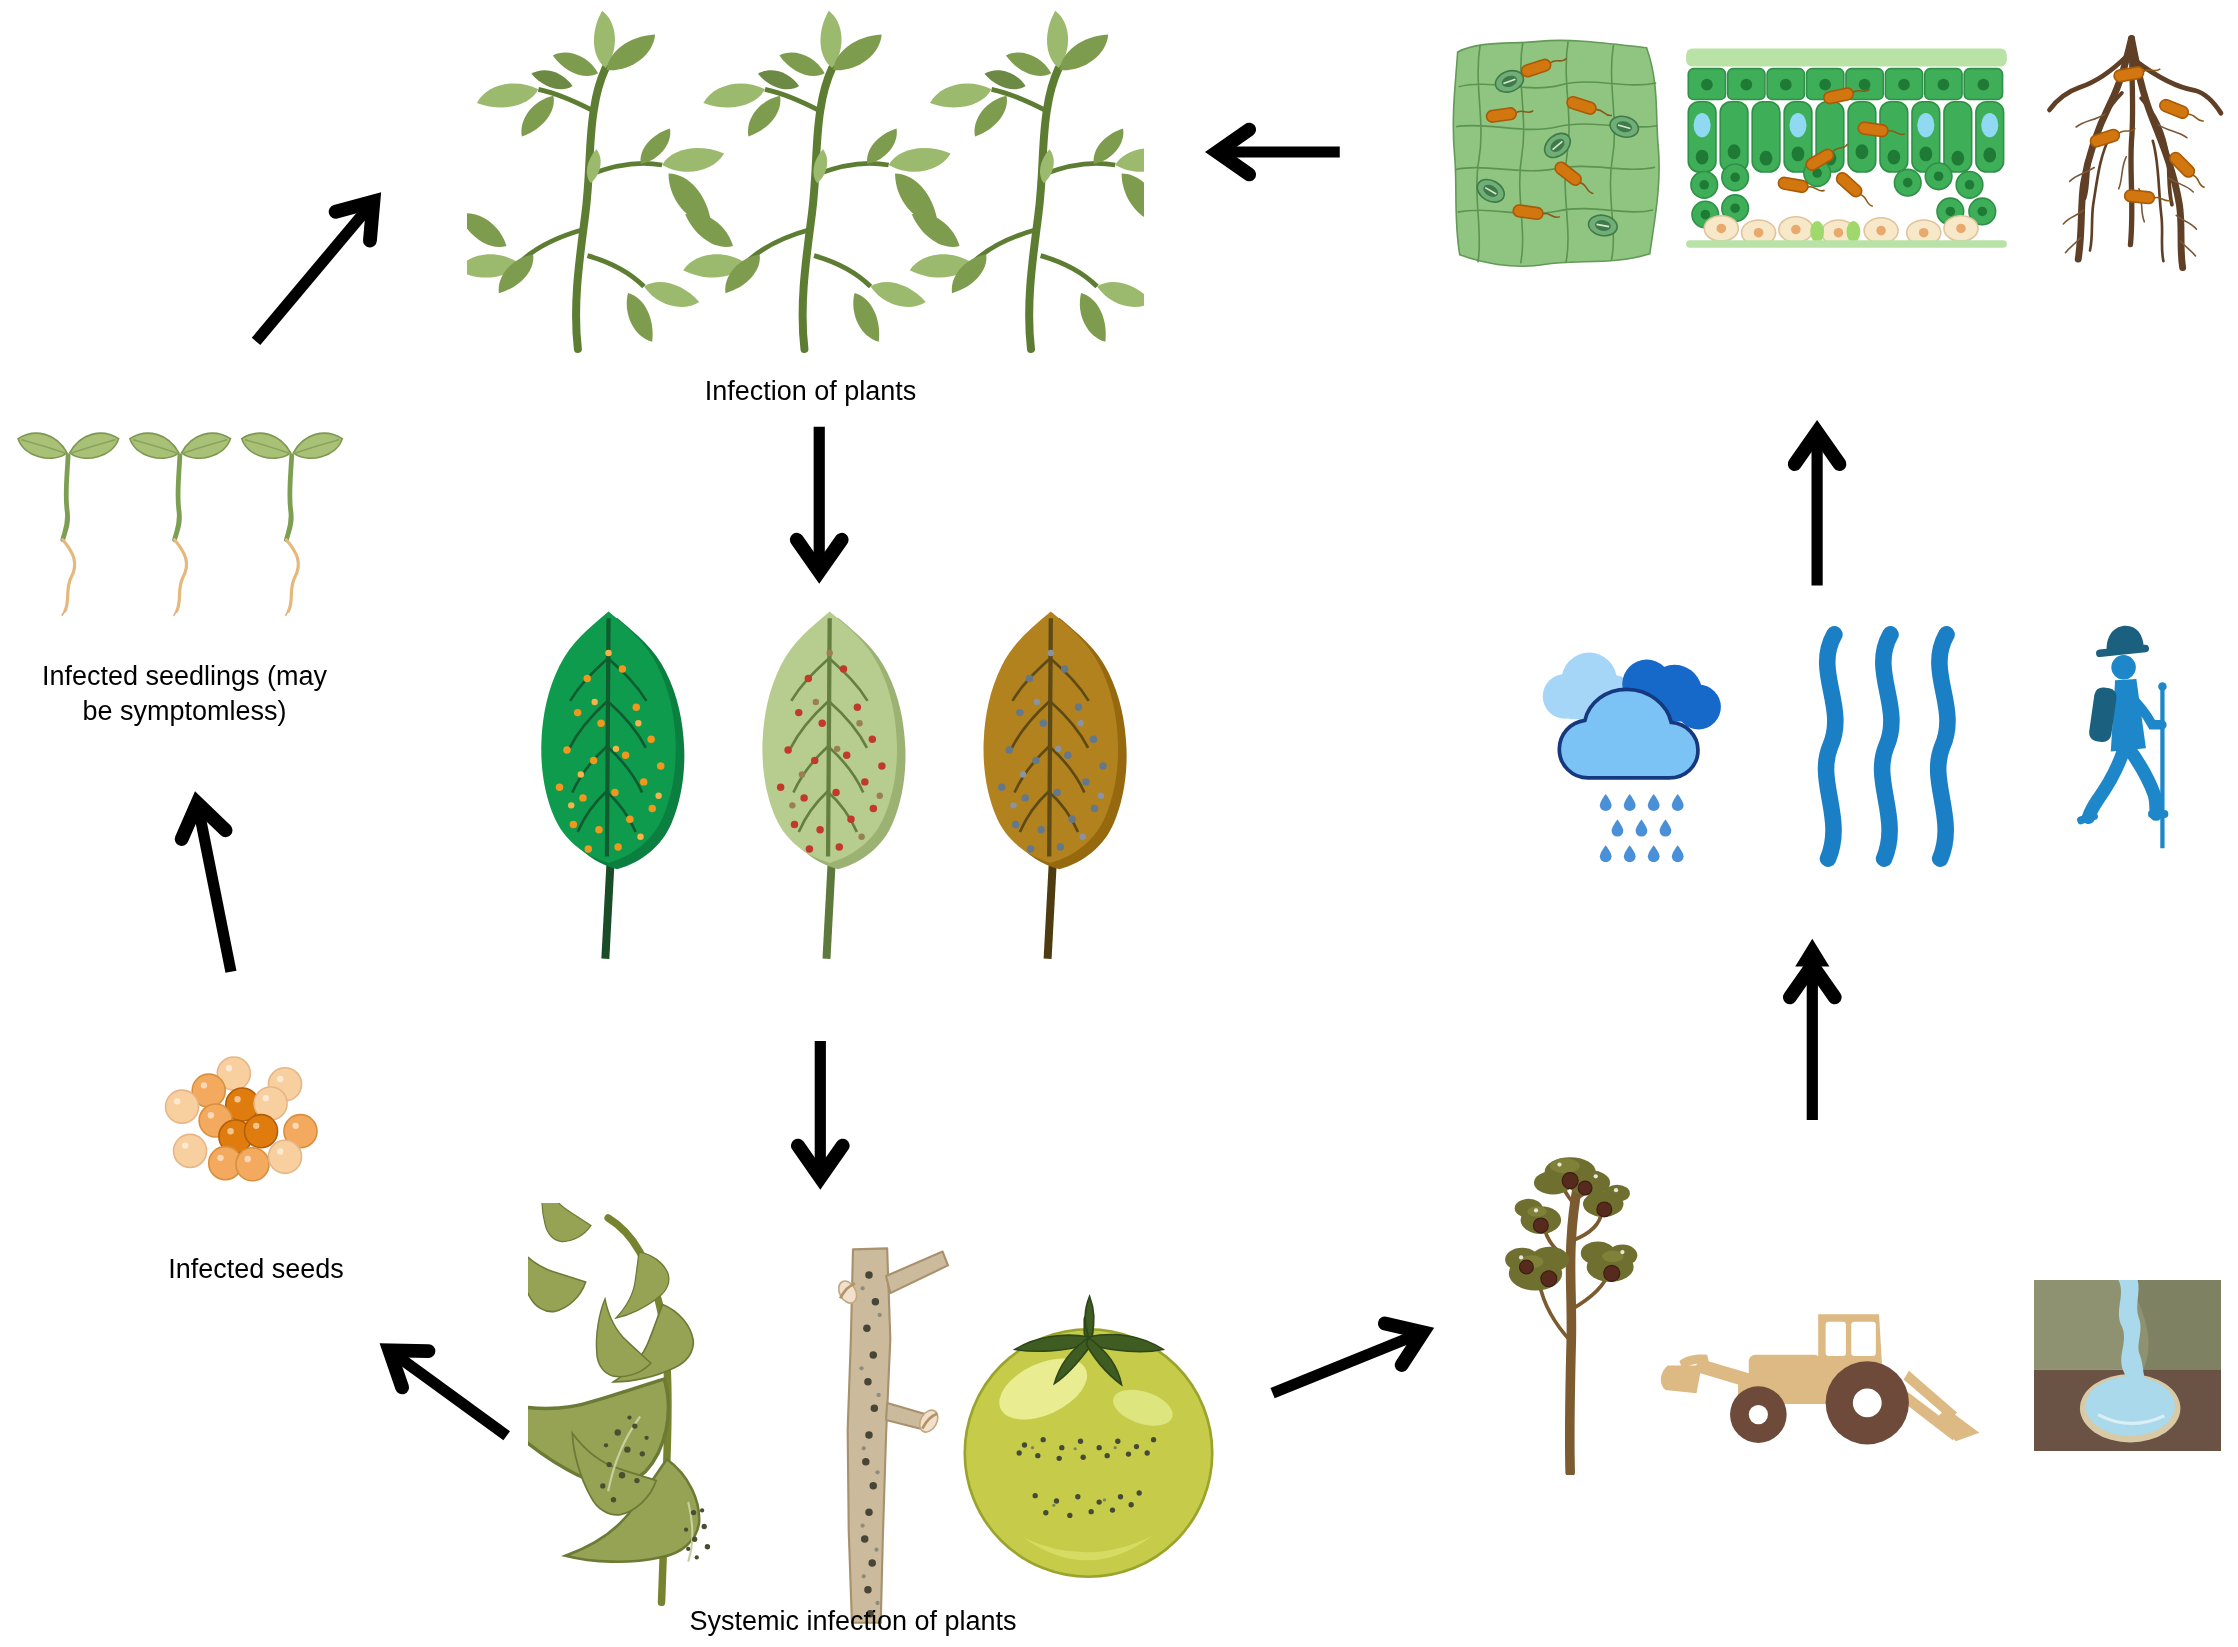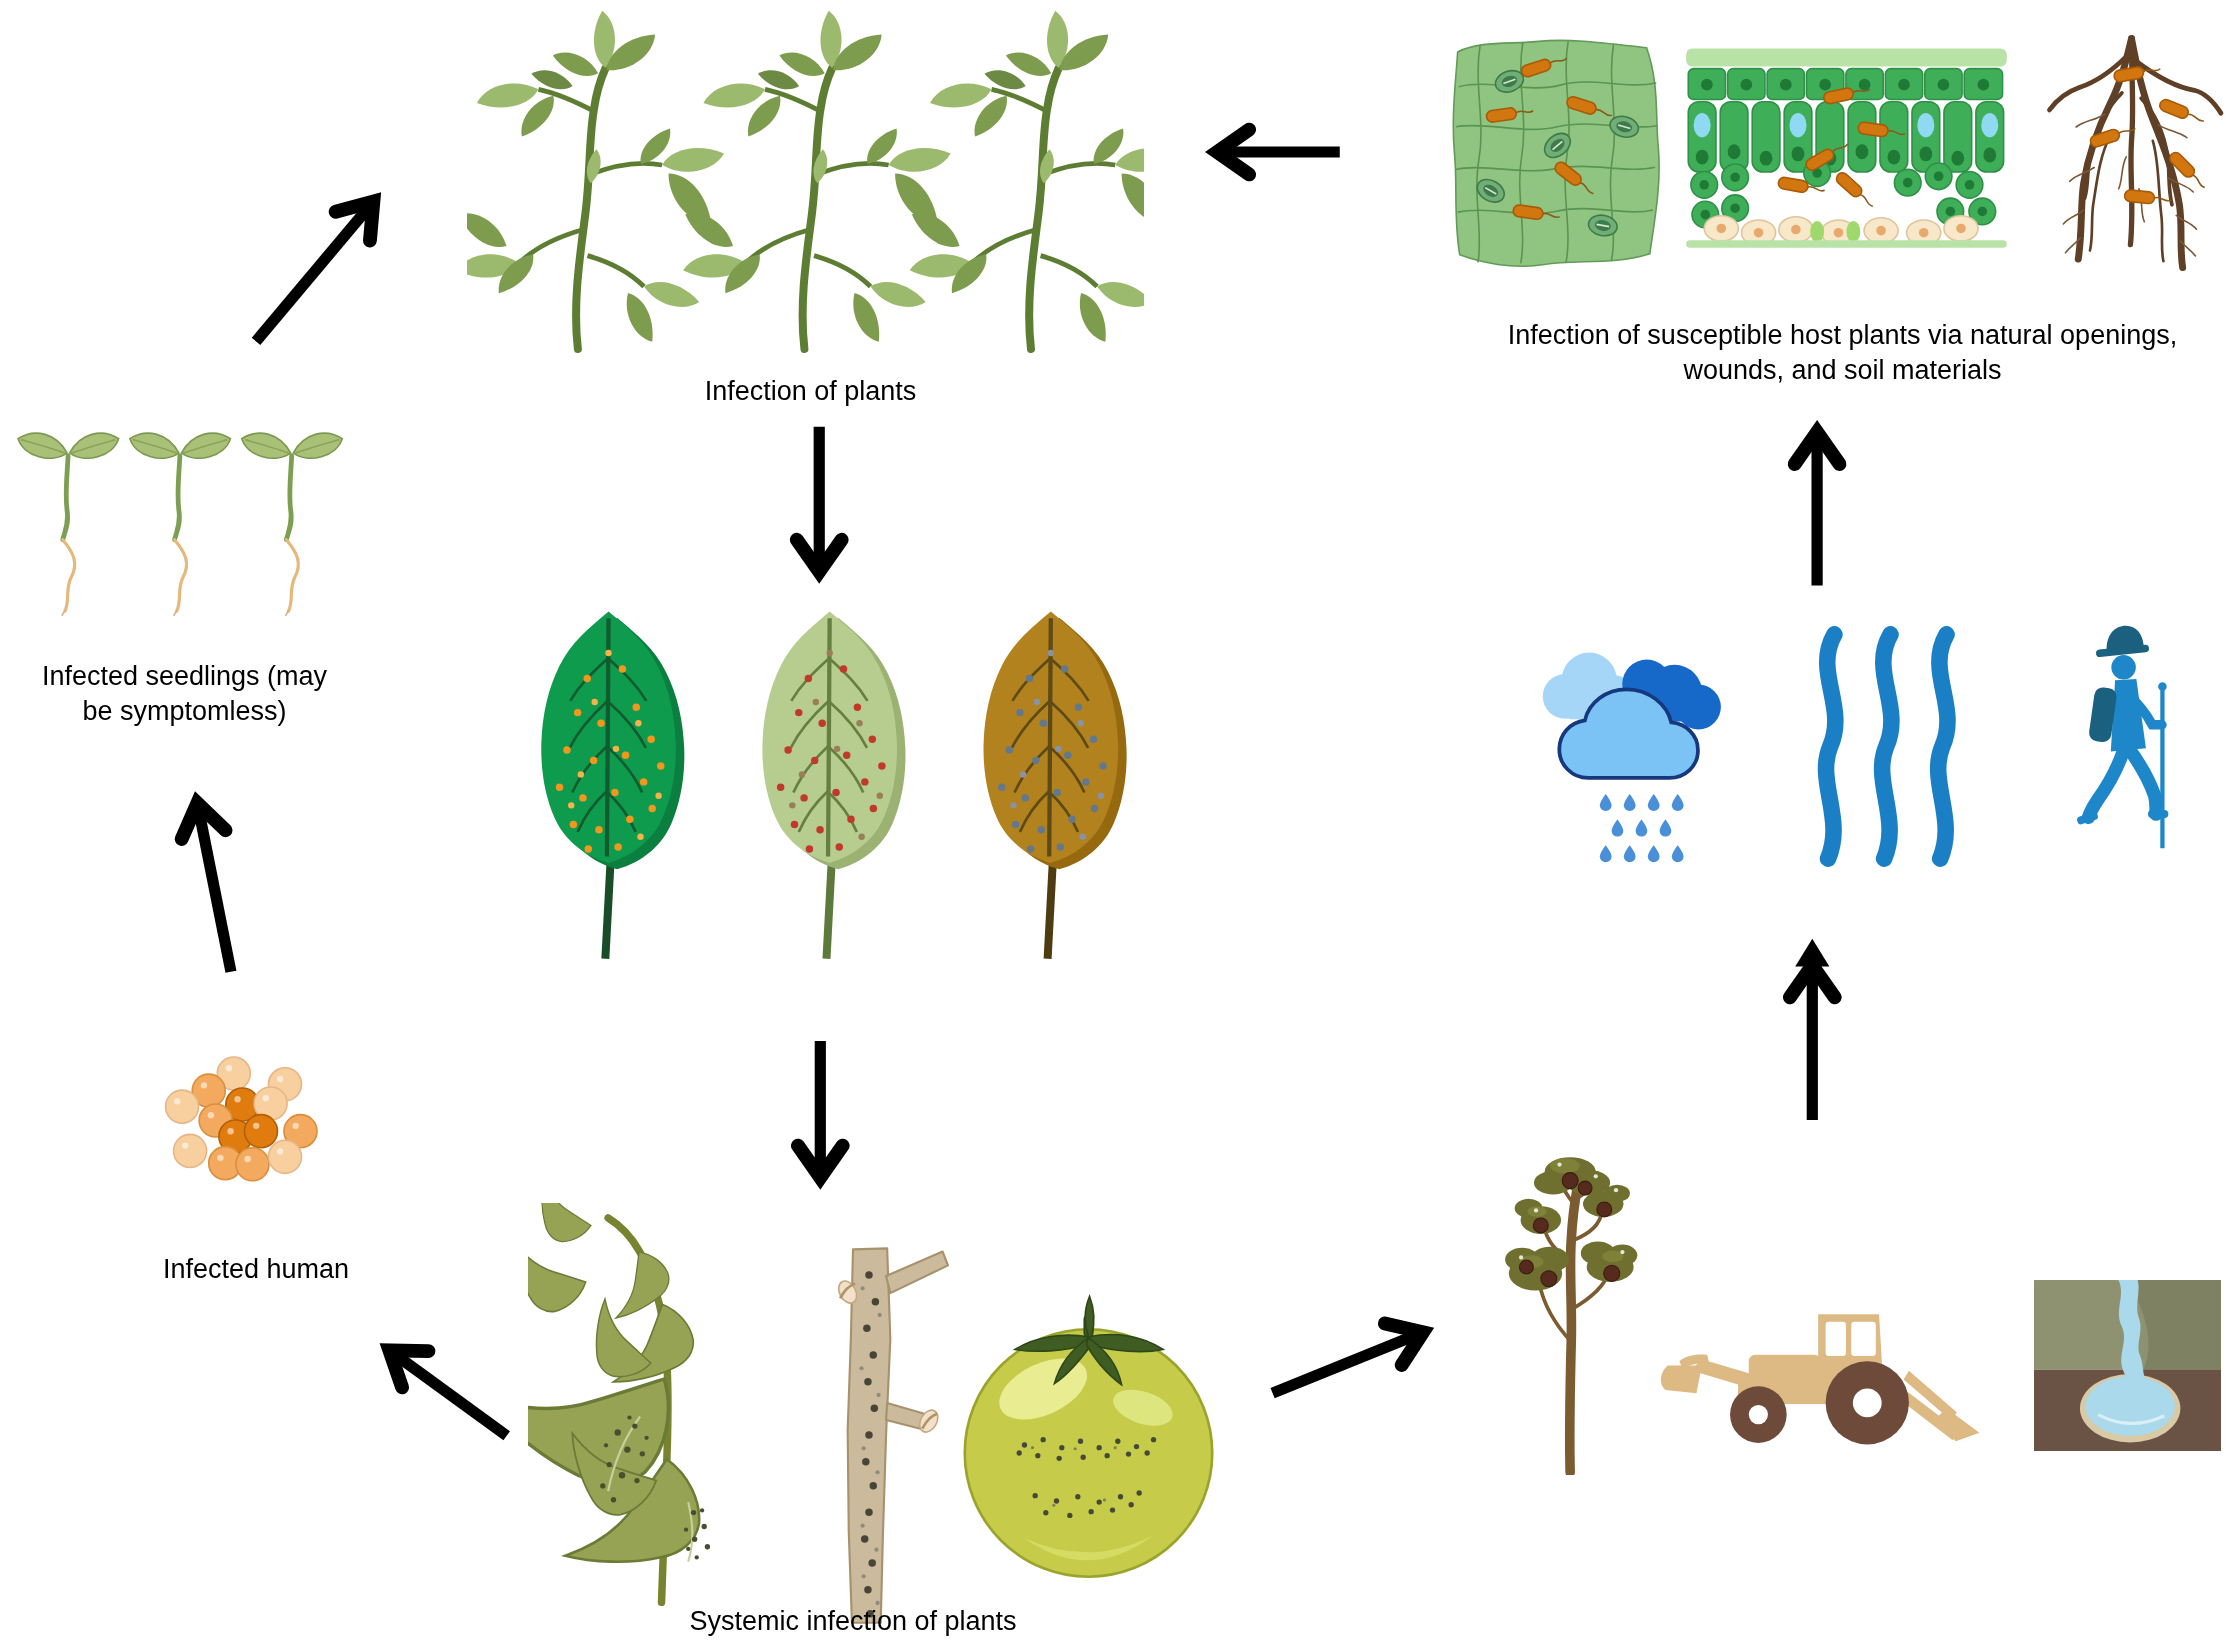--- a/index.html
+++ b/index.html
@@ -246,21 +246,20 @@
     <g fill="none" stroke="#7a5838" stroke-width="3" stroke-linecap="round">
       <path d="M150,160 C130,172 112,172 96,184 M250,180 C270,192 288,192 304,204 M130,260 C112,272 98,272 84,286 M270,280 C288,292 302,292 316,306 M110,340 C96,352 84,352 72,366 M284,350 C298,362 310,362 322,376 M190,240 C180,260 184,280 176,300 M214,300 C222,322 216,342 224,362 M104,392 C94,404 86,408 76,420 M292,398 C302,410 310,414 320,426"></path>
     </g>
     <use href="#bact" transform="translate(195,85) rotate(-10)"></use>
     <use href="#bact" transform="translate(280,150) rotate(22)"></use>
     <use href="#bact" transform="translate(150,205) rotate(-18)"></use>
     <use href="#bact" transform="translate(295,255) rotate(45)"></use>
     <use href="#bact" transform="translate(215,315) rotate(6)"></use>
   </svg>
 
-  <div class="lbl" style="left:1488px;top:318px;width:709px">Infection of susceptible host plants via natural openings, wounds, and soil materials</div>
 
   <svg class="icon" style="left:10.7px;top:421px" width="341" height="197" viewBox="0 0 640 370">
     <use href="#seedling" x="5" y="5"></use>
     <use href="#seedling" x="215" y="5"></use>
     <use href="#seedling" x="425" y="5"></use>
   </svg>
   <div class="lbl" style="left:35px;top:659px;width:299px">Infected seedlings (may be symptomless)</div>
 
   <svg class="icon" style="left:507px;top:589px" width="656" height="373" viewBox="0 0 1230 700">
     <g style="--dA:#f2971d;--dB:#f7b24a">
@@ -367,21 +366,21 @@
       <circle cx="146" cy="156" r="6"></circle>
         <circle cx="183" cy="186" r="6"></circle>
         <circle cx="231" cy="176" r="6"></circle>
       <circle cx="305" cy="176" r="6"></circle>
         <circle cx="98" cy="213" r="6"></circle>
         <circle cx="164" cy="236" r="6"></circle>
       <circle cx="215" cy="238" r="6"></circle>
         <circle cx="276" cy="224" r="6"></circle>
     </g>
   </svg>
-  <div class="lbl" style="left:96px;top:1252px;width:320px">Infected human</div>
+  <div class="lbl" style="left:96px;top:1252px;width:320px">Infected seeds</div>
 
   <svg class="icon" style="left:528px;top:1203px" width="235" height="411" viewBox="0 0 440 770">
     <path d="M150,28 C200,58 225,112 245,186 C266,268 264,400 258,530 C254,635 252,698 250,748" fill="none" stroke="#77832f" stroke-width="14" stroke-linecap="round"></path>
     <g style="fill:#96a254;stroke:#6b7a35;stroke-width:3">
       <use href="#wleaf" transform="translate(118,42) rotate(150) scale(0.75)"></use>
       <use href="#wleaf" transform="translate(208,92) rotate(35) scale(0.8)"></use>
       <use href="#wleaf" transform="translate(108,148) rotate(135) scale(0.95)"></use>
       <use href="#wleaf" transform="translate(252,190) rotate(48) scale(1.05)"></use>
       <use href="#wleaf" transform="translate(255,330) rotate(100) scale(2.1)"></use>
       <use href="#wleaf" transform="translate(260,480) rotate(62) scale(1.6)"></use>

